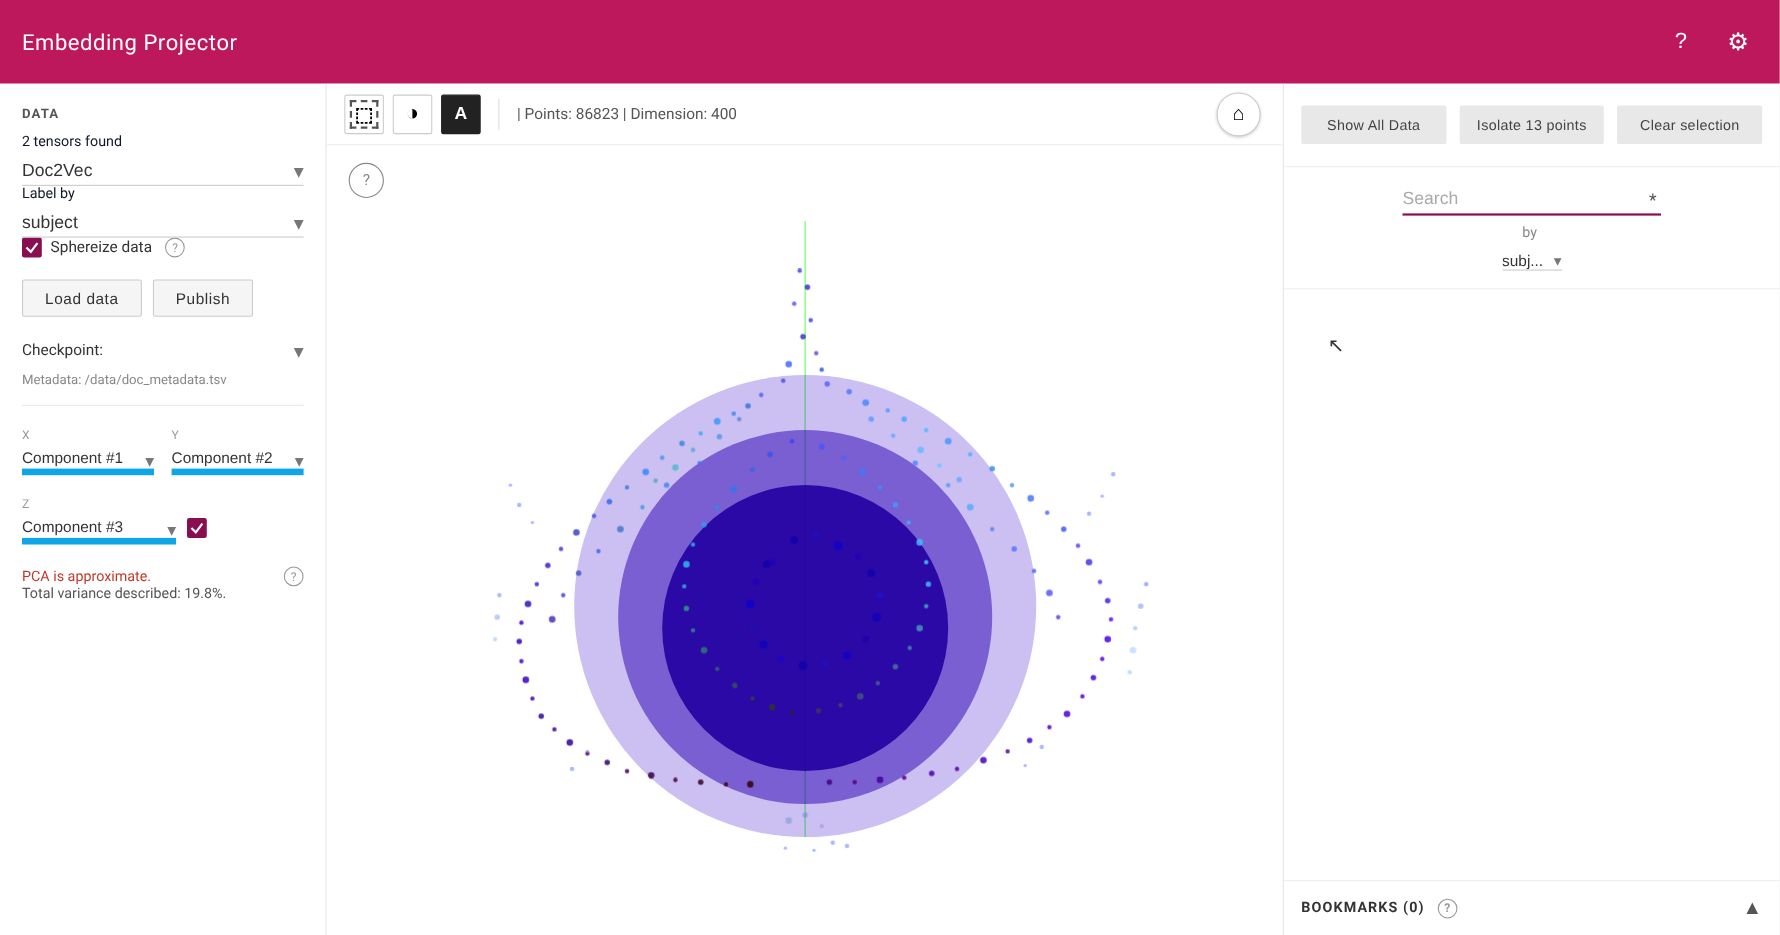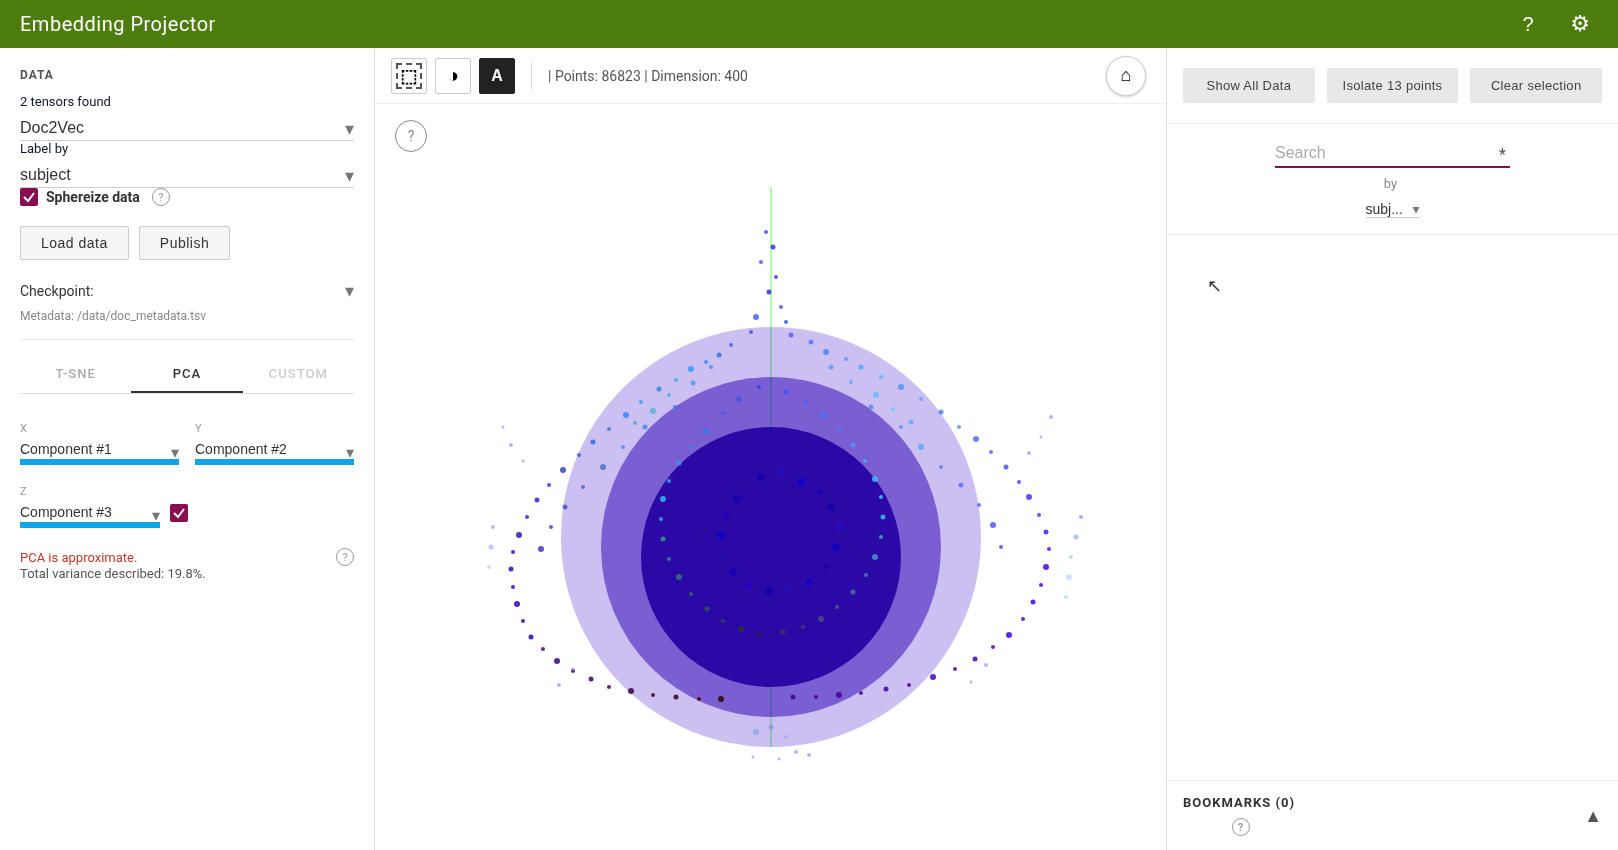--- a/index.html
+++ b/index.html
@@ -1,22 +1,22 @@
 <!DOCTYPE html>
 <html><head>
   <meta charset="utf-8">
   <style>
     * { box-sizing: border-box; margin: 0; padding: 0; }
     body { font-family: 'Roboto', Arial, sans-serif; background: #f5f5f5; width: 1618px; height: 850px; overflow: hidden; display: flex; flex-direction: column; }
 
     
     .header {
-      background: #4d7c0f;
+      background: #be185d;
       color: white;
-      height: 48px;
+      height: 76px;
       display: flex;
       align-items: center;
       padding: 0 20px;
       justify-content: space-between;
       flex-shrink: 0;
       gap: 26px;
     }
     .header-title {
       font-size: 20px;
       font-weight: 400;
@@ -40,21 +40,21 @@
 
     
     .main-content {
       display: flex;
       flex: 1;
       overflow: hidden;
     }
 
     
     .left-panel {
-      width: 375px;
+      width: 297px;
       background: white;
       border-right: 1px solid #e0e0e0;
       display: flex;
       flex-direction: column;
       overflow: hidden;
       flex-shrink: 0;
     }
     .left-scroll {
       flex: 1;
       overflow-y: auto;
@@ -113,21 +113,20 @@
       background: #880e4f;
       border-radius: 2px;
       display: flex; align-items: center; justify-content: center;
       cursor: pointer;
       flex-shrink: 0;
     }
     .checkbox-box svg { width: 14px; height: 14px; }
     .checkbox-label {
       font-size: 14px;
       color: #333;
-      font-weight: bold;
     }
     .help-icon {
       width: 18px; height: 18px;
       border-radius: 50%;
       border: 1px solid #999;
       color: #999;
       font-size: 11px;
       display: inline-flex; align-items: center; justify-content: center;
       cursor: pointer;
       margin-left: 4px;
@@ -465,21 +464,20 @@
       cursor: pointer;
     }
     .bookmarks-label {
       font-size: 13px;
       font-weight: 700;
       color: #333;
       letter-spacing: 1px;
       display: flex;
       align-items: center;
       gap: 8px;
-      flex-direction: column;
     }
     .bookmarks-expand {
       font-size: 18px;
       color: #555;
     }
 
     
     .scatter-svg {
       width: 680px;
       height: 620px;
@@ -541,25 +539,20 @@
       </div>
 
       <div class="checkpoint-row">
         <span>Checkpoint:</span>
         <span class="checkpoint-arrow">▾</span>
       </div>
       <div class="checkpoint-meta">Metadata: /data/doc_metadata.tsv</div>
 
       <hr class="divider">
 
-      <div class="tabs-row">
-        <div class="tab">T-SNE</div>
-        <div class="tab active">PCA</div>
-        <div class="tab disabled">CUSTOM</div>
-      </div>
 
       <div class="pca-section">
         <div class="axis-row">
           <div class="axis-group">
             <div class="axis-label">X</div>
             <div class="axis-select-wrap">
               <select class="axis-select">
                 <option>Component #1</option>
                 <option>Component #2</option>
                 <option>Component #3</option>

